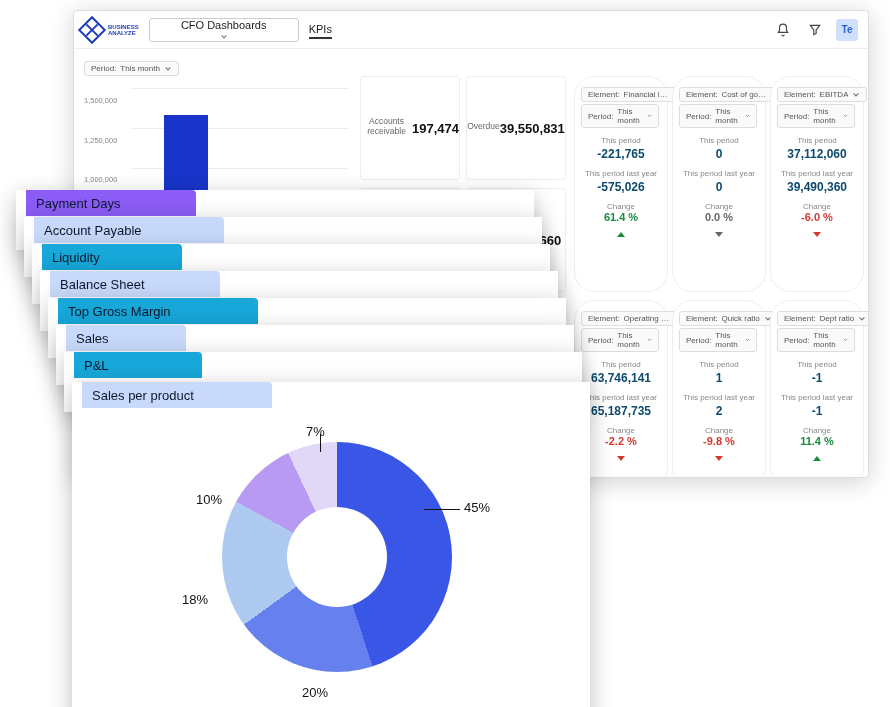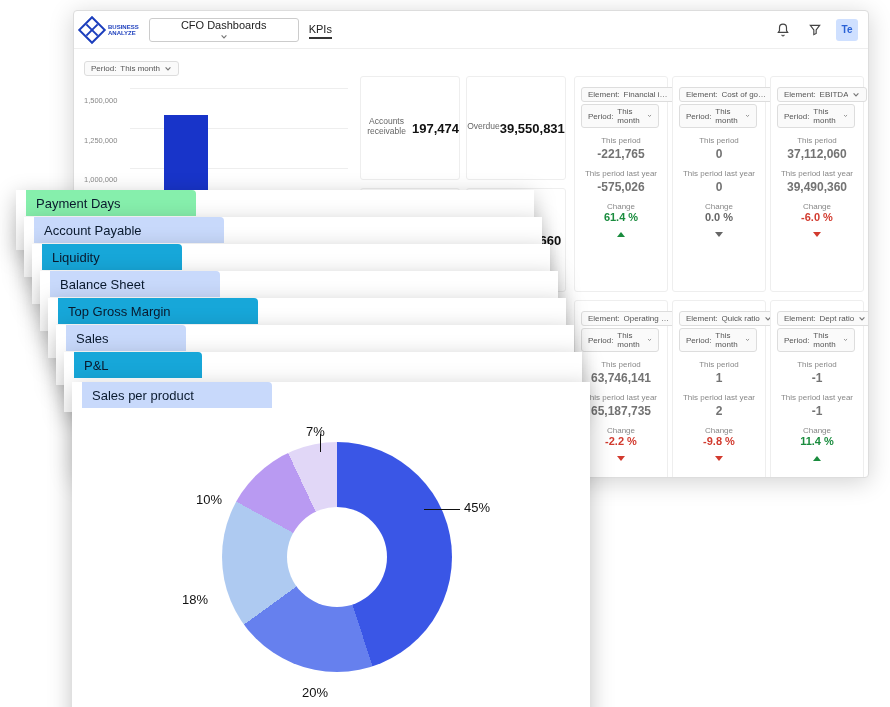--- a/index.html
+++ b/index.html
@@ -54,25 +54,25 @@
 .bar-axis { position:absolute; left:0; top:20px; bottom:0; width:42px; }
 .tick { position:absolute; left:0; font-size:7.5px; color:#888; }
 .bar-area { position:absolute; left:46px; right:4px; top:12px; bottom:6px; }
 .gridline { position:absolute; left:0; right:0; height:1px; background:#eee; }
 .bar { position:absolute; bottom:0; width:44px; }
 
 .metric { display:flex; align-items:center; justify-content:center; }
 .m-label { font-size:8.5px; color:#666; margin-bottom:4px; text-align:center;}
 .m-value { font-size:13px; font-weight:600; color:#111; }
 
-.kpi { padding:6px 6px 4px; }
+.kpi { padding:6px 6px 4px;border-radius:20px; }
 .kpi .pill { margin-bottom:2px; }
 .kpi-block { text-align:center; margin-top:6px;}
 .kpi-lab { font-size:8px; color:#888; }
-.kpi-val { font-size:12px; font-weight:600; color:#737373; margin:2px 0 8px;}
+.kpi-val { font-size:12px; font-weight:600; color:#0c4a6e; margin:2px 0 8px;}
 .kpi-ch-lab { font-size:8px; color:#888;}
 .kpi-ch { font-size:11px; font-weight:600; }
 .tri { display:inline-block; width:0; height:0; border-left:4px solid transparent; border-right:4px solid transparent;}
 .tri.up { border-bottom:5px solid currentColor; }
 .tri.down { border-top:5px solid currentColor; }
 .green { color:#1a8c3e; }
 .red   { color:#d23a2e; }
 .grey  { color:#666; }
 
 
@@ -260,21 +260,21 @@
             </svg>
           </span><div class="kpi-block"><div class="kpi-lab">This period</div><div class="kpi-val">-1</div><div class="kpi-lab">This period last year</div><div class="kpi-val">-1</div><div class="kpi-ch-lab">Change</div><div class="kpi-ch green">11.4 %</div><span class="tri up green"></span></div></div>
       </div>
   </div>
 </div>
 
 <div class="stack">
 
   <div id="sheets">
       <div class="sheet" style="top: 0px; left: 0px; right: 0px; height: 60px;">
-        <div class="tab" style="left:10px;width:170px;background:#86efac">
+        <div class="tab" style="left:10px;width:170px;background:#8b5cf6">
           <span>Payment Days</span>
         </div>
       </div>
       <div class="sheet" style="top: 27px; left: 8px; right: -8px; height: 60px;">
         <div class="tab" style="left:10px;width:190px;background:#c8d9fb">
           <span>Account Payable</span>
         </div>
       </div>
       <div class="sheet" style="top: 54px; left: 16px; right: -16px; height: 60px;">
         <div class="tab" style="left:10px;width:140px;background:#17a7d9">

